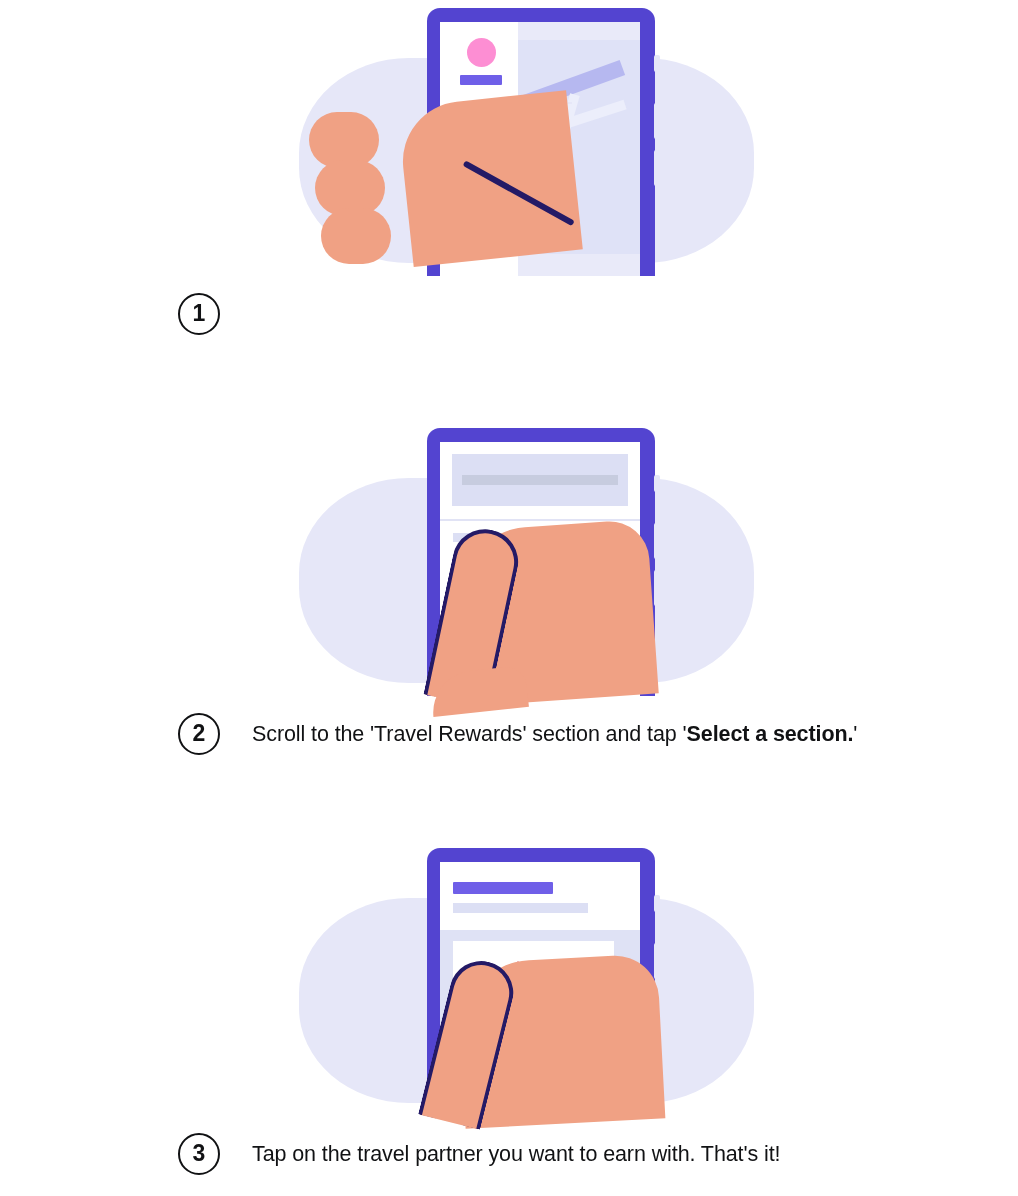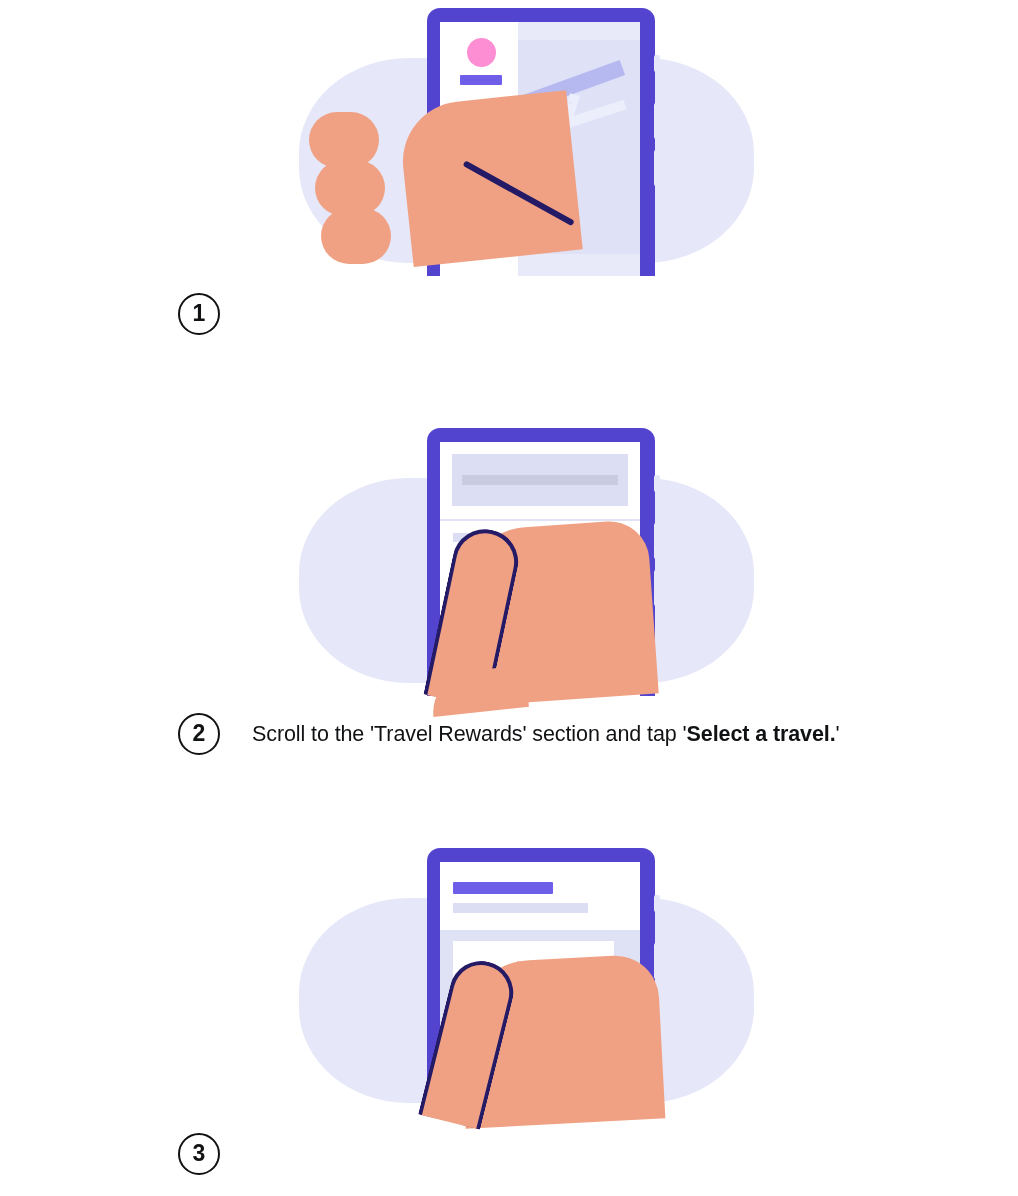--- a/index.html
+++ b/index.html
@@ -388,21 +388,21 @@
         <div class="i2-finger"></div>
         <div class="i2-thumb"></div>
       </div>
     </div>
 
     <div class="caption-row">
       <div class="num-badge">
         <span>2</span>
       </div>
       <div class="caption-text">
-        <span>Scroll to the 'Travel Rewards' section and tap '</span><b>Select a travel.</b><span>'</span>
+        <span>Scroll to the 'Travel Rewards' section and tap '</span><b>Select a section.</b><span>'</span>
       </div>
     </div>
   </section>
 
   <section class="step" style="margin-top:75px;">
     <div class="illus-wrap">
       <div class="illus">
         <div class="blob"></div>
 
         <div class="phone-frame"></div>
@@ -437,16 +437,19 @@
         <div class="shade" style="left:196px; top:132px; width:54px; height:148px; border-radius:27px 27px 0 0; transform:rotate(12deg);"></div>
         <div class="i3-hand-big"></div>
         <div class="i3-finger"></div>
       </div>
     </div>
 
     <div class="caption-row">
       <div class="num-badge">
         <span>3</span>
       </div>
+      <div class="caption-text">
+        <span>Tap on the travel partner you want to earn with. That's it!</span><b></b><span></span>
+      </div>
     </div>
   </section>
 
 </div>
 
 </body></html>

